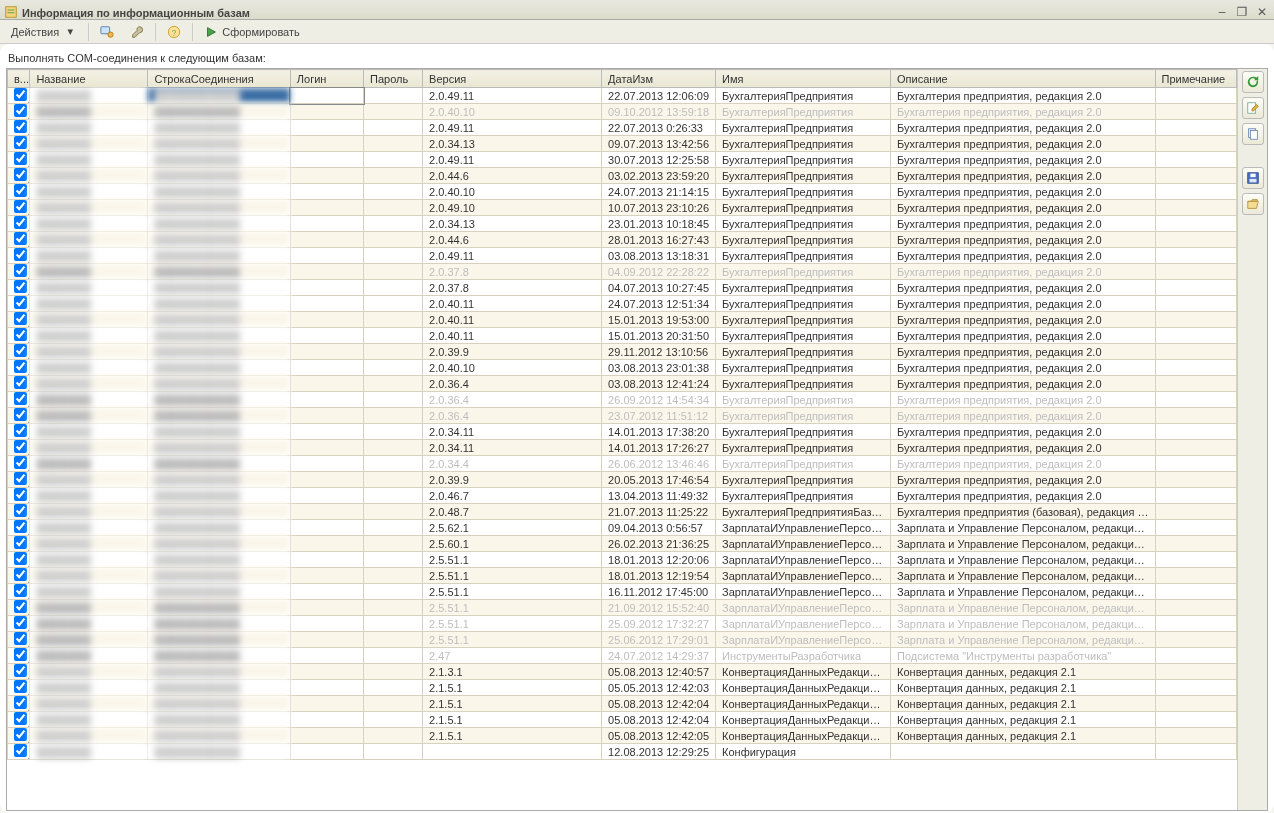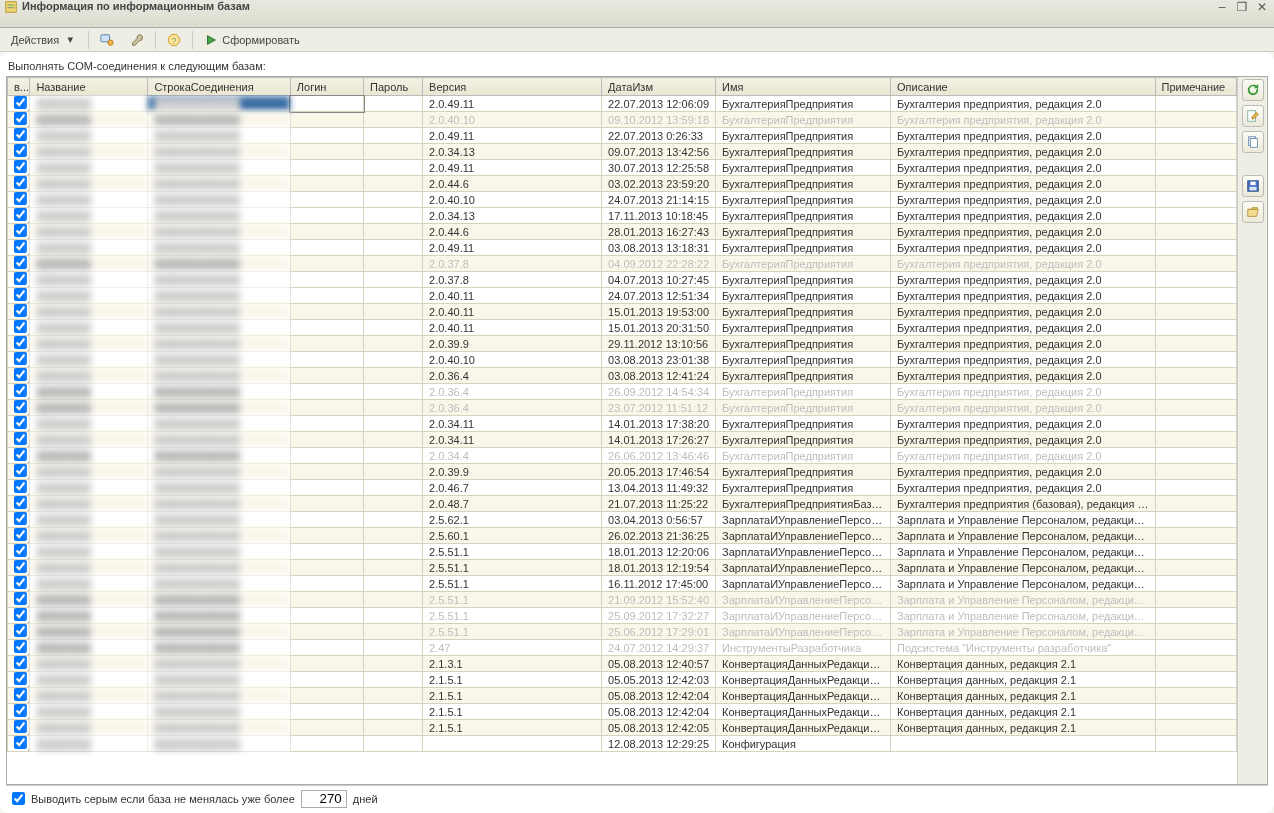--- a/index.html
+++ b/index.html
@@ -1,18 +1,18 @@
 <!DOCTYPE html>
 <html><head>
 <meta charset="utf-8">
 <style>
 * { box-sizing: border-box; margin: 0; padding: 0; }
 html, body { width: 1274px; height: 813px; font-family: Arial, Tahoma, sans-serif; font-size: 11px; background: #fff; overflow: hidden; color: #333; }
 .window { display: flex; flex-direction: column; height: 100%; background: #f5f5f0; }
-.titlebar { display: flex; align-items: flex-start; height: 28px; background: linear-gradient(#e8e8e0,#dcdccc); border-bottom: 1px solid #aaa; padding: 0 4px; }
+.titlebar { display: flex; align-items: flex-end; height: 20px; background: linear-gradient(#e8e8e0,#dcdccc); border-bottom: 1px solid #aaa; padding: 0 4px; }
 .titlebar .icon { width: 14px; height: 14px; margin-right: 4px; display: inline-flex; align-items: center; justify-content: center; }
 .titlebar .title { flex: 1; font-weight: bold; color: #444; }
 .titlebar .sysbtns { display: flex; gap: 4px; }
 .sysbtn { width: 16px; height: 14px; display: flex; align-items: center; justify-content: center; font-size: 12px; color: #555; cursor: pointer; }
 .toolbar { display: flex; align-items: center; height: 24px; background: #efeee4; border-bottom: 1px solid #ccc; padding: 0 4px; gap: 2px; }
 .tbtn { height: 20px; display: flex; align-items: center; padding: 0 6px; border: 1px solid transparent; border-radius: 2px; cursor: pointer; gap: 4px; color: #444; }
 .tbtn .glyph { display: inline-flex; width: 14px; height: 14px; align-items: center; justify-content: center; }
 .tsep { width: 1px; height: 18px; background: #ccc; margin: 0 2px; }
 .content { flex: 1; display: flex; flex-direction: column; padding: 4px 6px 2px 6px; overflow: hidden; background: #fff; border-radius: 9px; }
 .caption { padding: 4px 2px 4px 2px; color: #333; }
@@ -216,28 +216,40 @@
                 <td class="blur">███████</td>
                 <td class="blur">███████████</td>
                 <td></td>
                 <td></td>
                 <td>2.0.40.10</td>
                 <td>24.07.2013 21:14:15</td>
                 <td>БухгалтерияПредприятия</td>
                 <td>Бухгалтерия предприятия, редакция 2.0</td>
                 <td></td>
               </tr>
+              <tr class="even">
+                <td class="chk"><input type="checkbox" checked="" style=""></td>
+                <td class="blur">███████</td>
+                <td class="blur">███████████</td>
+                <td></td>
+                <td></td>
+                <td>2.0.49.10</td>
+                <td>10.07.2013 23:10:26</td>
+                <td>БухгалтерияПредприятия</td>
+                <td>Бухгалтерия предприятия, редакция 2.0</td>
+                <td></td>
+              </tr>
               <tr class="odd">
                 <td class="chk"><input type="checkbox" checked="" style=""></td>
                 <td class="blur">███████</td>
                 <td class="blur">███████████</td>
                 <td></td>
                 <td></td>
                 <td>2.0.34.13</td>
-                <td>17.11.2013 10:18:45</td>
+                <td>23.01.2013 10:18:45</td>
                 <td>БухгалтерияПредприятия</td>
                 <td>Бухгалтерия предприятия, редакция 2.0</td>
                 <td></td>
               </tr>
               <tr class="even">
                 <td class="chk"><input type="checkbox" checked="" style=""></td>
                 <td class="blur">███████</td>
                 <td class="blur">███████████</td>
                 <td></td>
                 <td></td>
@@ -451,21 +463,21 @@
                 <td>Бухгалтерия предприятия (базовая), редакция 2.0</td>
                 <td></td>
               </tr>
               <tr class="odd">
                 <td class="chk"><input type="checkbox" checked="" style=""></td>
                 <td class="blur">███████</td>
                 <td class="blur">███████████</td>
                 <td></td>
                 <td></td>
                 <td>2.5.62.1</td>
-                <td>03.04.2013 0:56:57</td>
+                <td>09.04.2013 0:56:57</td>
                 <td>ЗарплатаИУправлениеПерсоналом</td>
                 <td>Зарплата и Управление Персоналом, редакция 2.5</td>
                 <td></td>
               </tr>
               <tr class="even">
                 <td class="chk"><input type="checkbox" checked="" style=""></td>
                 <td class="blur">███████</td>
                 <td class="blur">███████████</td>
                 <td></td>
                 <td></td>
@@ -663,22 +675,14 @@
         </div>
         <div class="sbtn">
           <svg viewBox="0 0 16 16">
               <path d="M2 5h4l1-2h6v2H3z" fill="#e8c96c" stroke="#b2923a"></path>
               <path d="M2 5h12l-2 8H2z" fill="#f3dd92" stroke="#b2923a"></path>
             </svg>
         </div>
       </div>
     </div>
 
-    <div class="footer">
-      <label style="display:flex;align-items:center;gap:6px;">
-        <input type="checkbox" checked="" style="">
-        <span>Выводить серым если база не менялась уже более</span>
-      </label>
-      <input type="text" value="270" style="">
-      <span>дней</span>
-    </div>
   </div>
 </div>
 
 </body></html>

